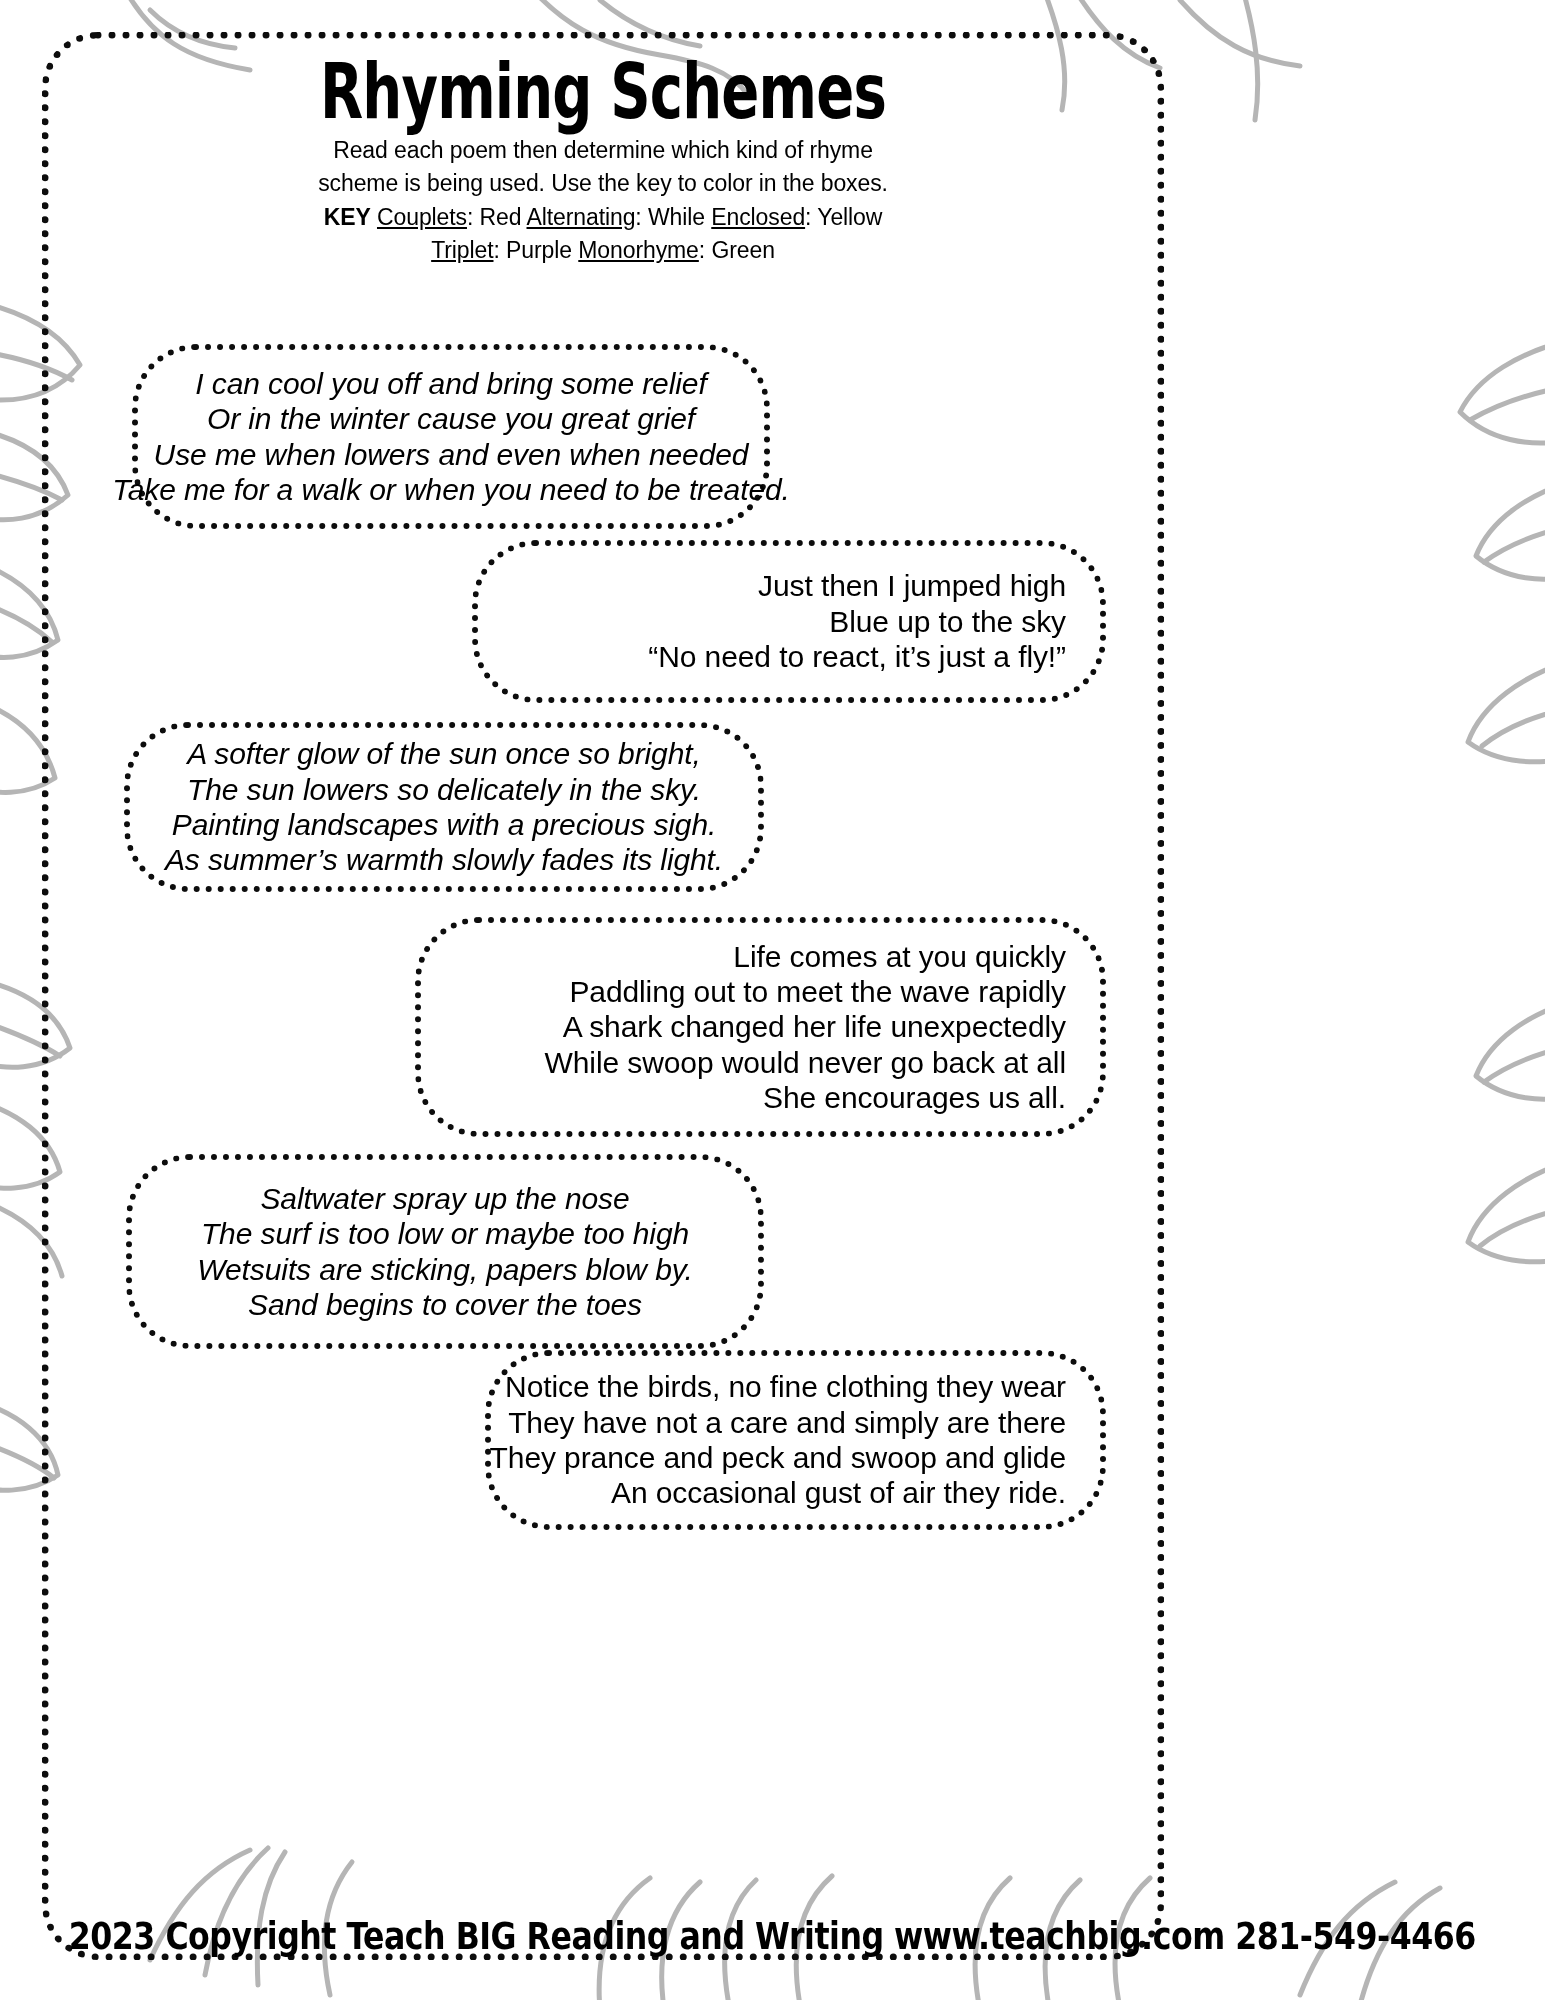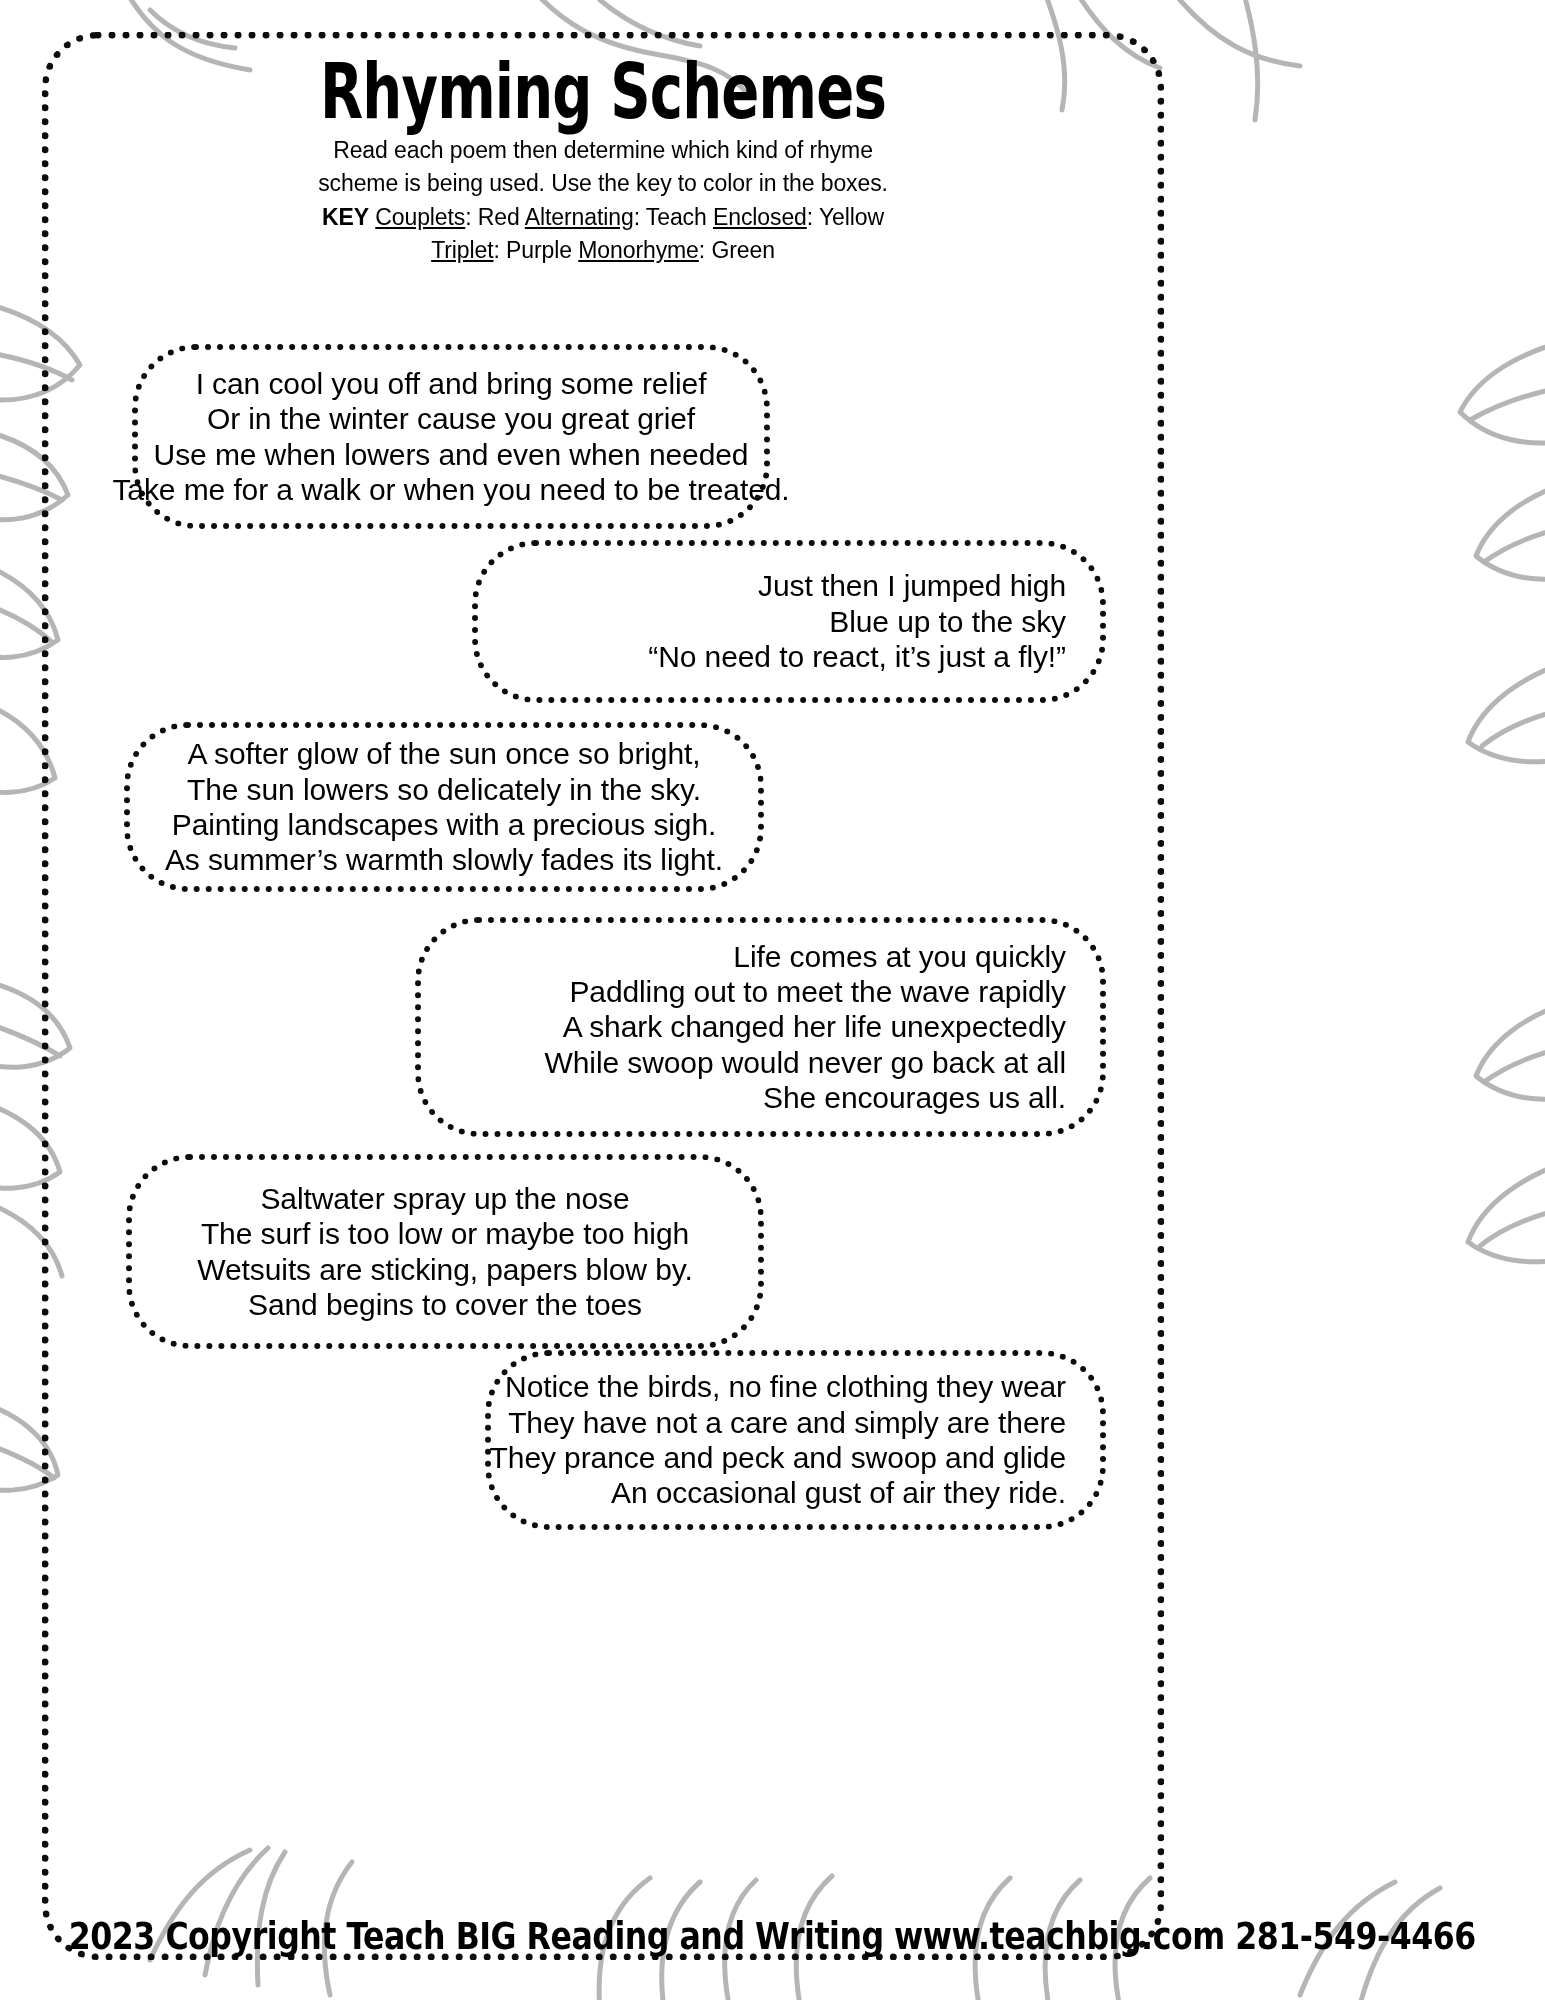--- a/index.html
+++ b/index.html
@@ -87,21 +87,21 @@
     padding: 14px 34px;
   }
   .poem-box .pline {
     font-size: 30px;
     line-height: 1.18;
     font-weight: 300;
     white-space: nowrap;
     letter-spacing: -0.1px;
   }
   .align-right { text-align: right; align-items: flex-end; }
-  .align-center{ text-align: left; align-items: center; }
+  .align-center{ text-align: left; align-items: center; font-style: italic; }
 
   
   #poem-1 { left: 90px;  top: 312px;  width: 638px;  height: 185px; }
   #poem-2 { left: 430px; top: 508px;  width: 634px;  height: 163px; }
   #poem-3 { left: 82px;  top: 690px;  width: 640px;  height: 170px; }
   #poem-4 { left: 373px; top: 885px;  width: 691px;  height: 220px; }
   #poem-5 { left: 84px;  top: 1122px; width: 638px;  height: 195px; }
   #poem-6 { left: 443px; top: 1318px; width: 621px;  height: 180px; }
 
   
@@ -185,21 +185,21 @@
   <h1 id="title">Rhyming Schemes</h1>
 
   <div id="instructions">
     <span class="line">Read each poem then determine which kind of rhyme</span>
     <span class="line">scheme is being used. Use the key to color in the boxes.</span>
     <span class="line">
       <span class="key-label">KEY</span>
       <span> </span>
       <span class="u">Couplets</span><span>: </span><span>Red</span>
       <span> </span>
-      <span class="u">Alternating</span><span>: </span><span>Teach</span>
+      <span class="u">Alternating</span><span>: </span><span>While</span>
       <span> </span>
       <span class="u">Enclosed</span><span>: </span><span>Yellow</span>
     </span>
     <span class="line">
       <span class="u">Triplet</span><span>: </span><span>Purple</span>
       <span> </span>
       <span class="u">Monorhyme</span><span>: </span><span>Green</span>
     </span>
   </div>
 

